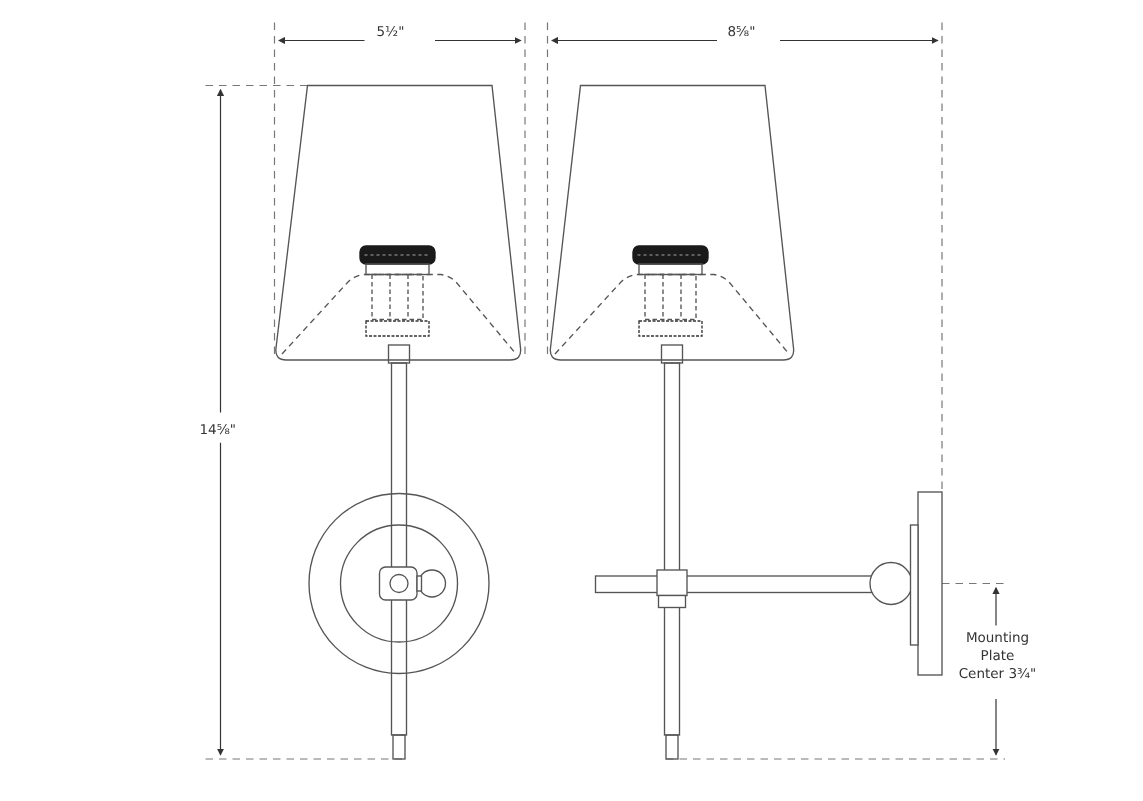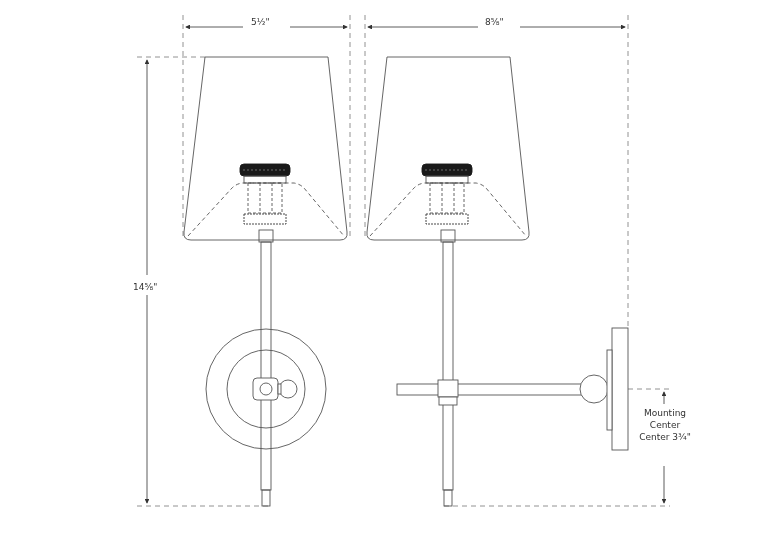--- a/index.html
+++ b/index.html
@@ -2,21 +2,21 @@
 <html><head>
 <meta charset="utf-8">
 <style>
   html, body { margin: 0; padding: 0; background: #ffffff; }
   body { width: 762px; height: 534px; position: relative; overflow: hidden; font-family: "DejaVu Sans", sans-serif; }
   #drawing { position: absolute; left: 0; top: 0; width: 762px; height: 534px; }
   .lbl { position: absolute; font-size: 9px; color: #333; background: #fff; white-space: nowrap; line-height: 11px; text-align: center; }
   #lbl-w1 { left: 248px; top: 17px; padding: 0 3px; }
   #lbl-w2 { left: 482px; top: 17px; padding: 0 3px; }
   #lbl-h { left: 133px; top: 280px; padding: 2px 0; }
-  #lbl-mp { left: 636px; top: 404px; width: 58px; line-height: 12px; padding: 3px 0; text-align: center; }
+  #lbl-mp { left: 636px; top: 417px; width: 58px; line-height: 12px; padding: 3px 0; text-align: center; }
 </style>
 </head>
 <body>
 
 <svg id="drawing" viewBox="0 0 762 534" xmlns="http://www.w3.org/2000/svg">
   <defs>
     <marker id="arr" markerWidth="6" markerHeight="6" refX="5" refY="3" orient="auto">
       <path d="M0,0 L6,3 L0,6 z" fill="#333"></path>
     </marker>
   </defs>
@@ -98,15 +98,15 @@
     <rect x="612" y="328" width="16" height="122" fill="#fff"></rect>
     <rect x="607" y="350" width="5" height="80" fill="#fff"></rect>
   </g>
 </svg>
 
 <div id="lbl-w1" class="lbl">5½"</div>
 <div id="lbl-w2" class="lbl">8⅝"</div>
 <div id="lbl-h" class="lbl">14⅝"</div>
 <div id="lbl-mp" class="lbl">
   <div>Mounting</div>
-  <div>Center</div>
+  <div>Plate</div>
   <div>Center 3¾"</div>
 </div>
 
 </body></html>

